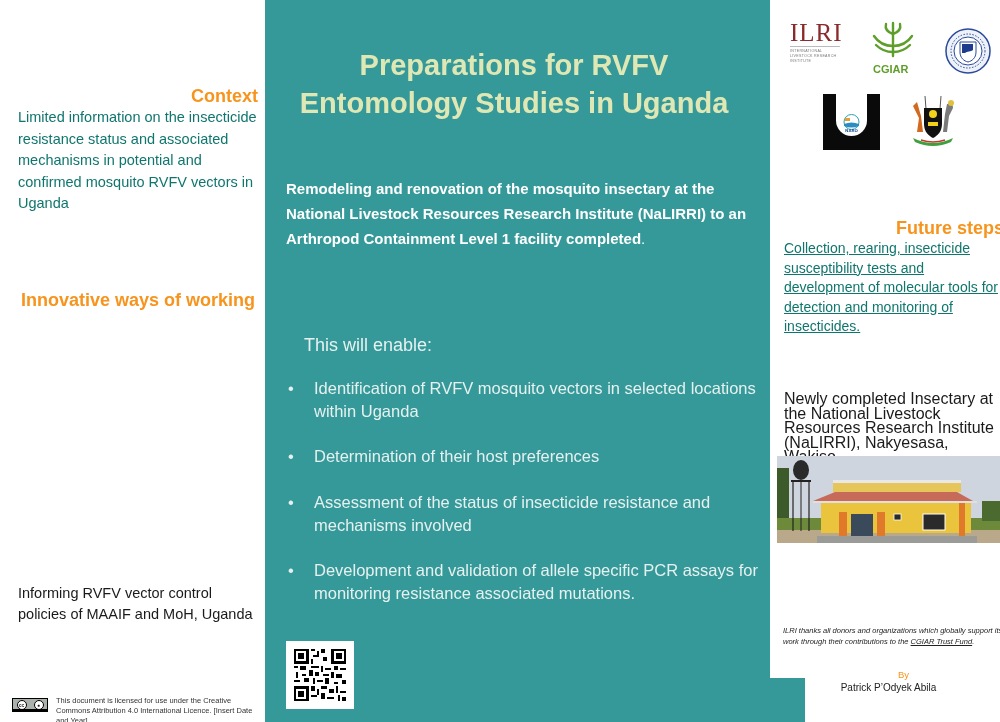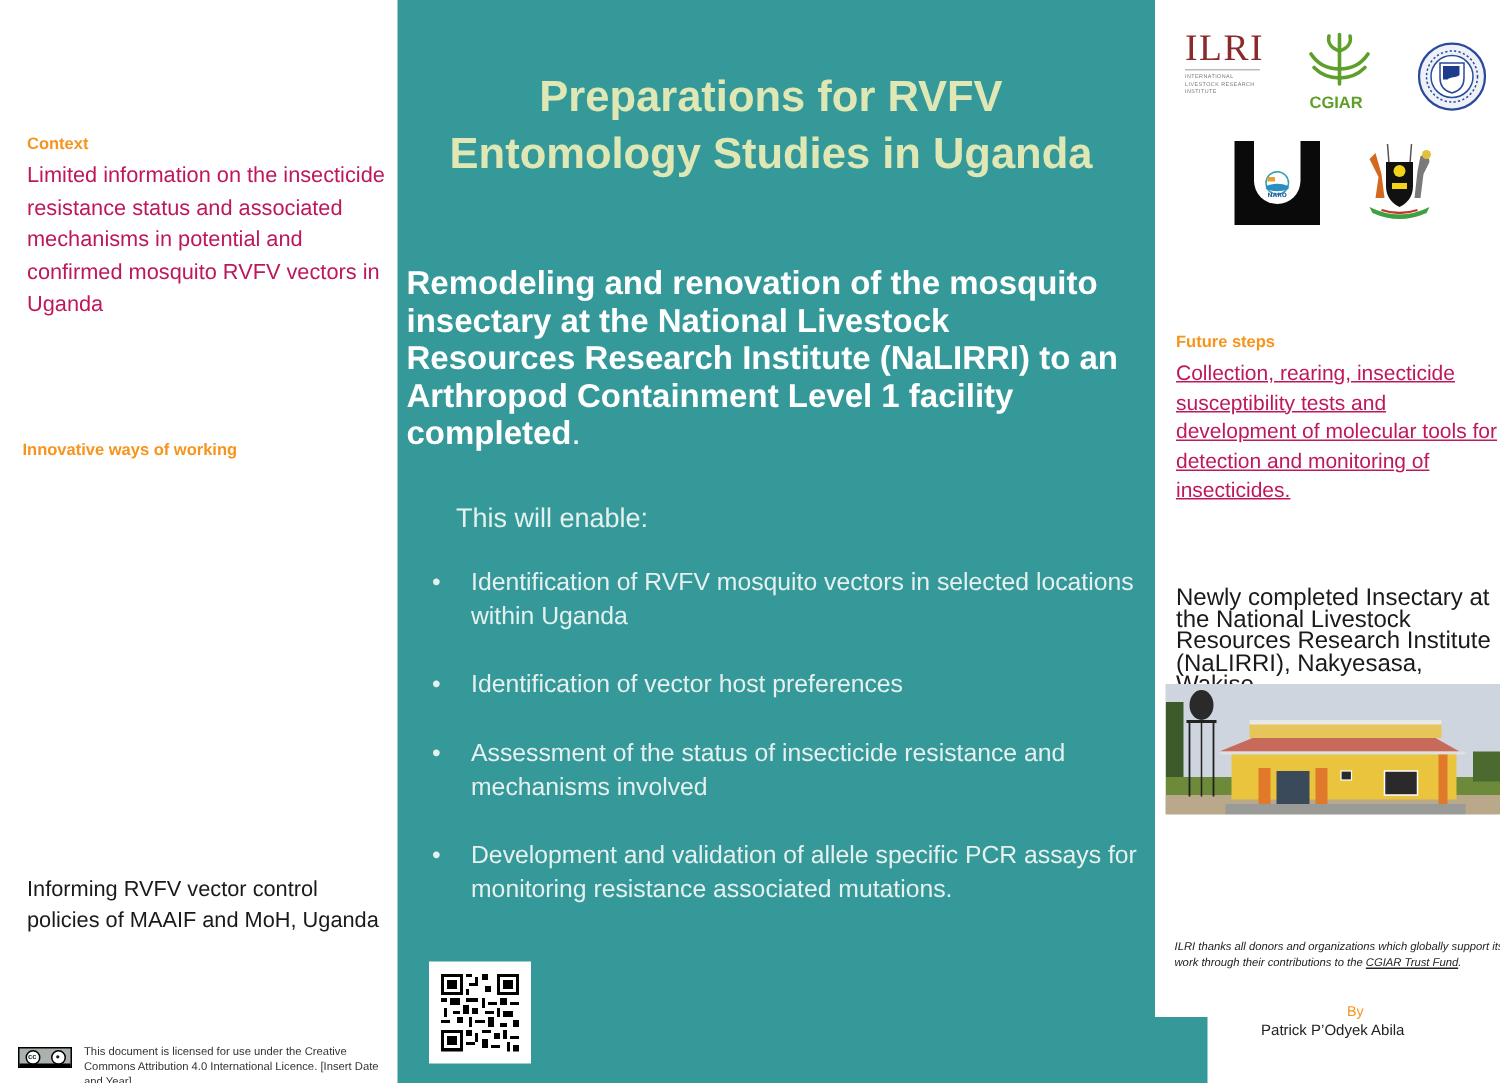--- a/index.html
+++ b/index.html
@@ -3,35 +3,35 @@
   <meta charset="utf-8">
   <style>
     * { box-sizing: border-box; margin: 0; padding: 0; }
     html, body { width: 1000px; height: 722px; overflow: hidden; background: #ffffff; }
     body { position: relative; font-family: "Liberation Sans", "DejaVu Sans", sans-serif; color: #1a1a1a; }
 
     .left-col { position: absolute; left: 0; top: 0; width: 265px; height: 722px; background: #fff; }
     .center-col { position: absolute; left: 265px; top: 0; width: 540px; height: 722px; background: #35999a; }
     .right-col { position: absolute; left: 745px; top: 0; width: 237px; height: 678px; background: #fff; margin-left: 25px; }
 
-    .section-heading { color: #f7941d; font-weight: bold; font-size: 11px; line-height: 21px; }
-    .section-body { font-size: 14.5px; line-height: 21.5px; color: #be185d; }
+    .section-heading { color: #f7941d; font-weight: bold; font-size: 18px; line-height: 21px; text-align: right; }
+    .section-body { font-size: 14.5px; line-height: 21.5px; color: #0f766e; }
 
     .context { position: absolute; left: 18px; top: 86px; width: 240px; }
     .innovative { position: absolute; left: 15px; top: 290px; width: 240px; }
     .informing { position: absolute; left: 18px; top: 583px; width: 240px; font-size: 14.5px; line-height: 21px; }
 
     .license { position: absolute; left: 12px; top: 696px; display: flex; align-items: flex-start; gap: 8px; }
     .cc-badge { width: 36px; height: 14px; background: #aab2ab; border: 1px solid #000; display: flex; align-items: center; justify-content: space-around; position: relative; margin-top: 2px; }
     .cc-badge .cc-circle { width: 10px; height: 10px; border-radius: 50%; background: #fff; border: 1px solid #000; font-size: 5px; line-height: 8px; text-align: center; font-weight: bold; }
     .cc-badge .by-strip { position: absolute; left: 0; bottom: -1px; width: 100%; height: 3px; background: #000; }
     .license-text { font-size: 7.5px; line-height: 10px; color: #333; width: 200px; }
 
     .main-title { position: absolute; left: 0; top: 46px; width: 498px; text-align: center; color: #dfe8b5; font-weight: bold; font-size: 29px; line-height: 38px; }
-    .subtitle { position: absolute; left: 6px; top: 176px; width: 480px; color: #ffffff; font-weight: bold; font-size: 22px; line-height: 25px; }
+    .subtitle { position: absolute; left: 21px; top: 176px; width: 480px; color: #ffffff; font-weight: bold; font-size: 15px; line-height: 25px; }
     .subtitle .dot { font-weight: normal; }
 
     .enable-intro { position: absolute; left: 39px; top: 333px; color: #e6f1ef; font-size: 18px; line-height: 24px; }
     .bullet-list { position: absolute; left: 23px; top: 377px; width: 470px; list-style: none; }
     .bullet-list li { position: relative; padding-left: 26px; color: #e6f1ef; font-size: 16.5px; line-height: 23px; margin-bottom: 22px; }
     .bullet-list li .bullet { position: absolute; left: 0; top: 0; width: 20px; }
     .bullet-list li:nth-child(2) { margin-bottom: 23px; }
 
     .qr { position: absolute; left: 21px; top: 641px; width: 68px; height: 68px; background: #fff; padding: 8px; }
     .qr svg { width: 52px; height: 52px; display: block; }
@@ -93,21 +93,21 @@
   </h1>
 
   <div class="subtitle">
     <span>Remodeling and renovation of the mosquito insectary at the National Livestock Resources Research Institute (NaLIRRI) to an Arthropod Containment Level 1 facility completed</span><span class="dot">.</span>
   </div>
 
   <div class="enable-intro">This will enable:</div>
 
   <ul class="bullet-list">
     <li><span class="bullet">•</span><span>Identification of RVFV mosquito vectors in selected locations within Uganda</span></li>
-    <li><span class="bullet">•</span><span>Identification of vector host preferences</span></li>
+    <li><span class="bullet">•</span><span>Determination of their host preferences</span></li>
     <li><span class="bullet">•</span><span>Assessment of the status of insecticide resistance and mechanisms involved</span></li>
     <li><span class="bullet">•</span><span>Development and validation of allele specific PCR assays for monitoring resistance associated mutations.</span></li>
   </ul>
 
   <div class="qr">
     <svg viewBox="0 0 25 25" shape-rendering="crispEdges">
       <rect width="25" height="25" fill="#fff"></rect>
       <g fill="#000">
         <rect x="0" y="0" width="7" height="7"></rect>
           <rect x="1" y="1" width="5" height="5" fill="#fff"></rect>

